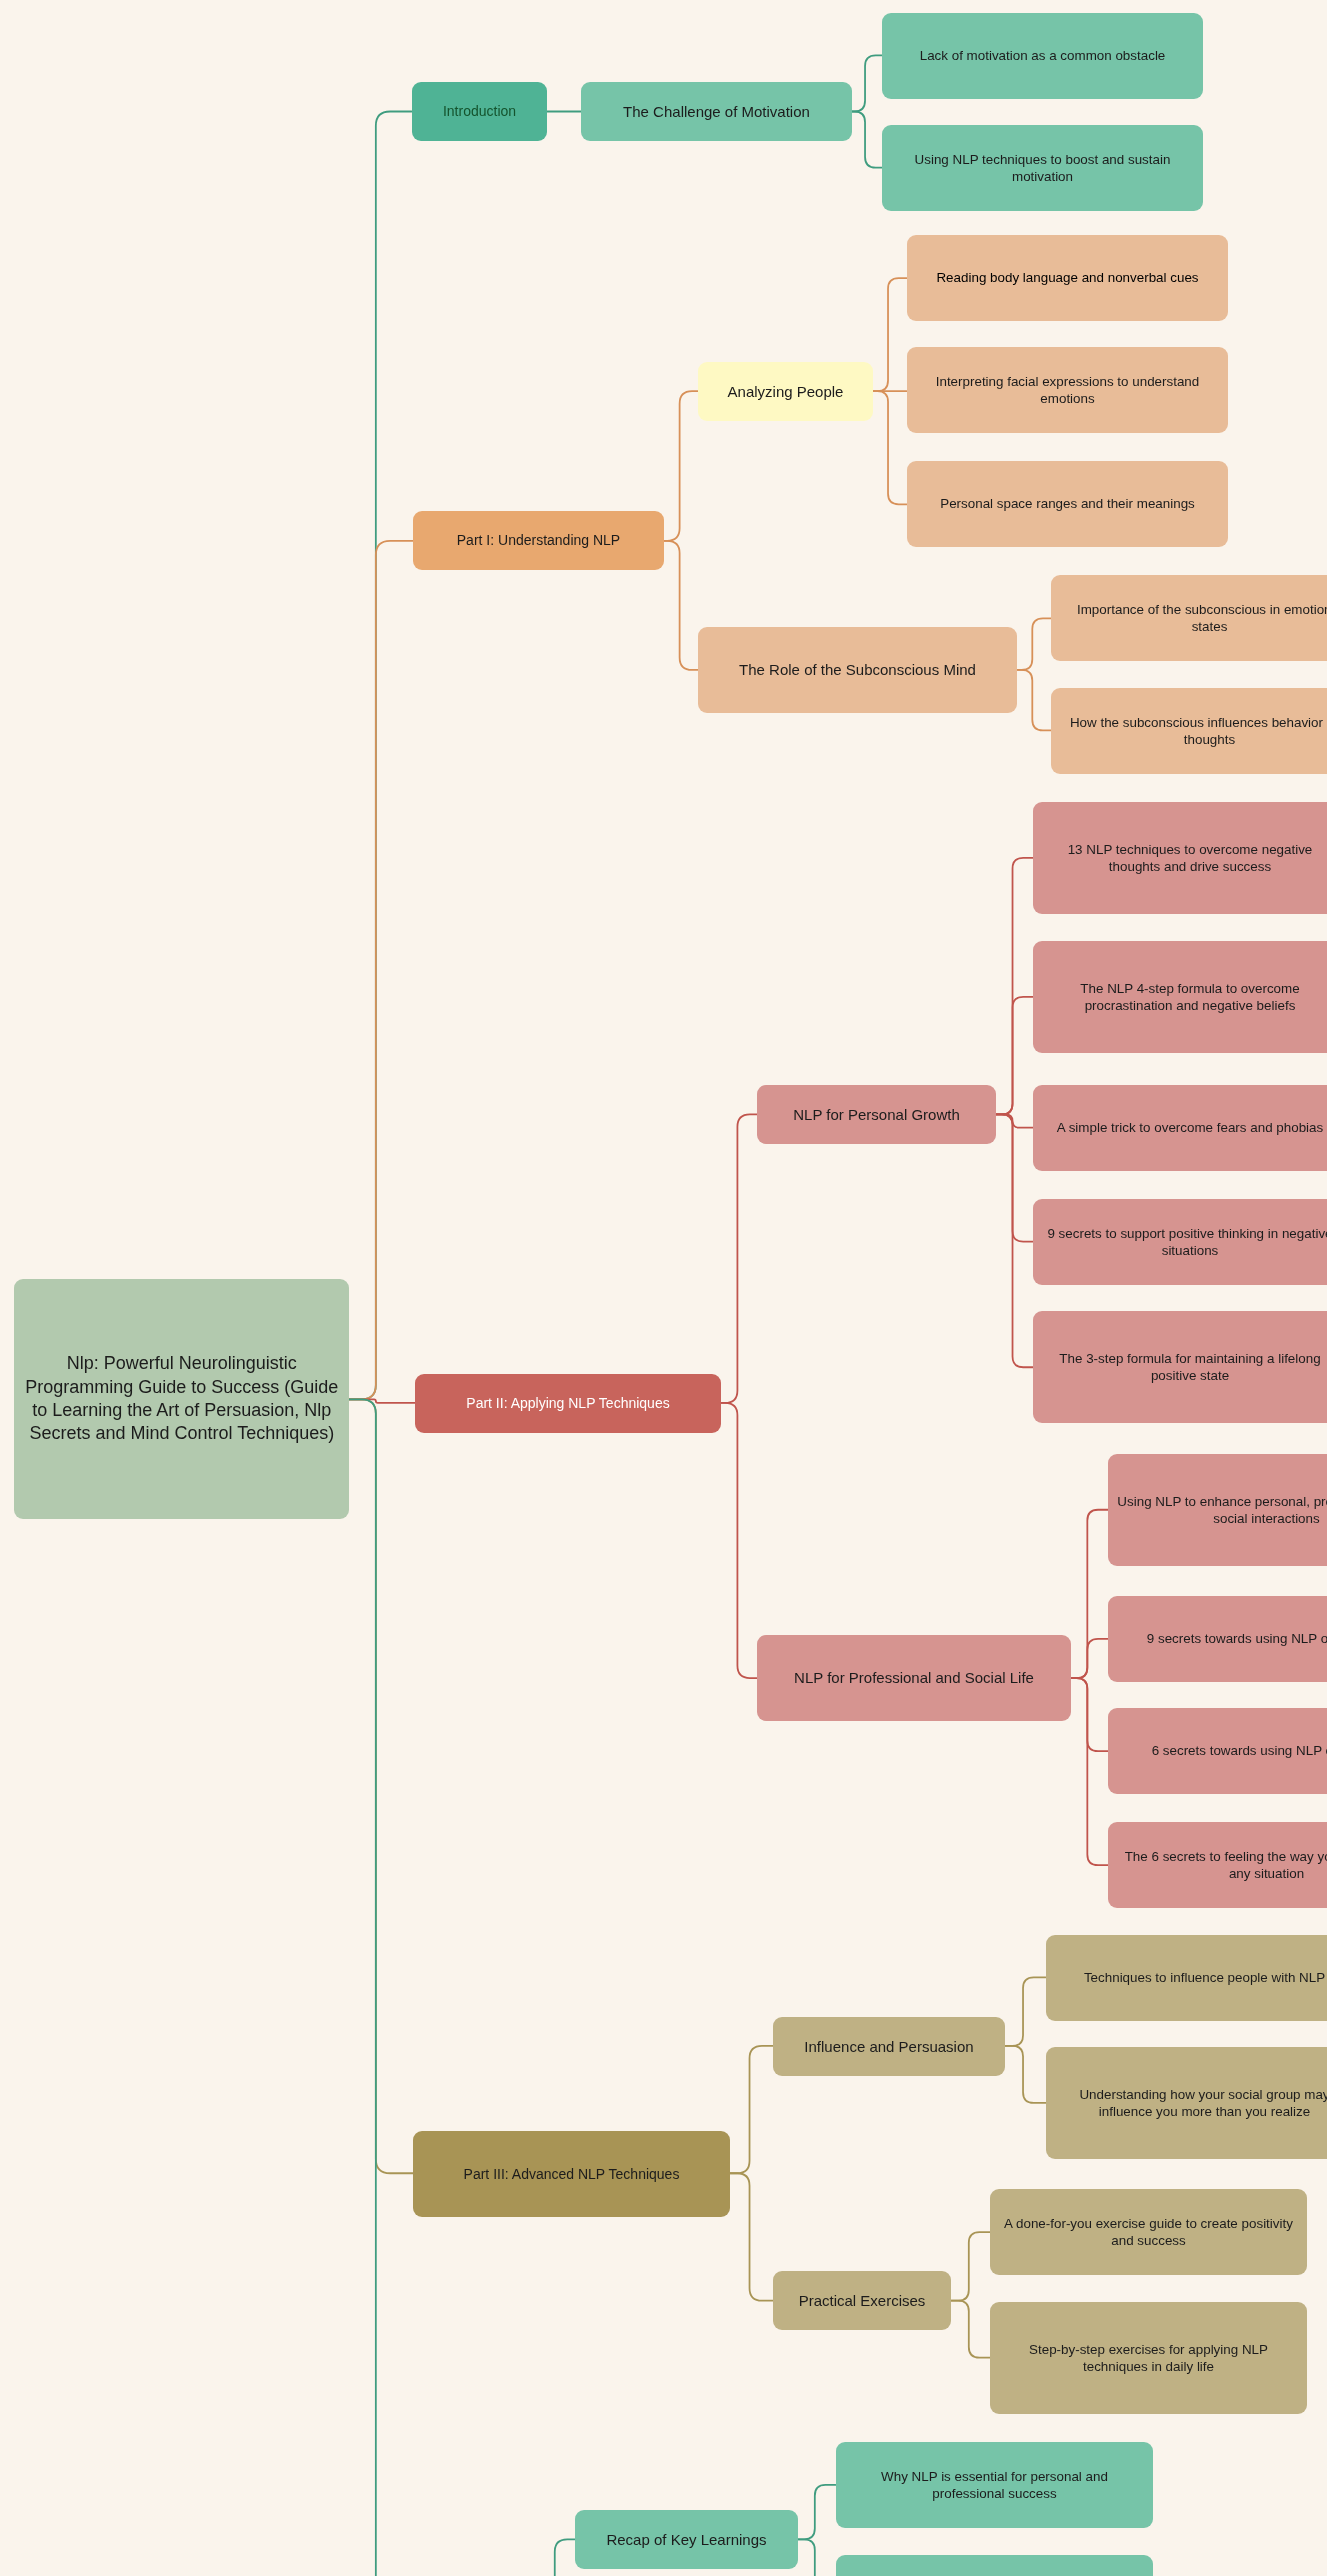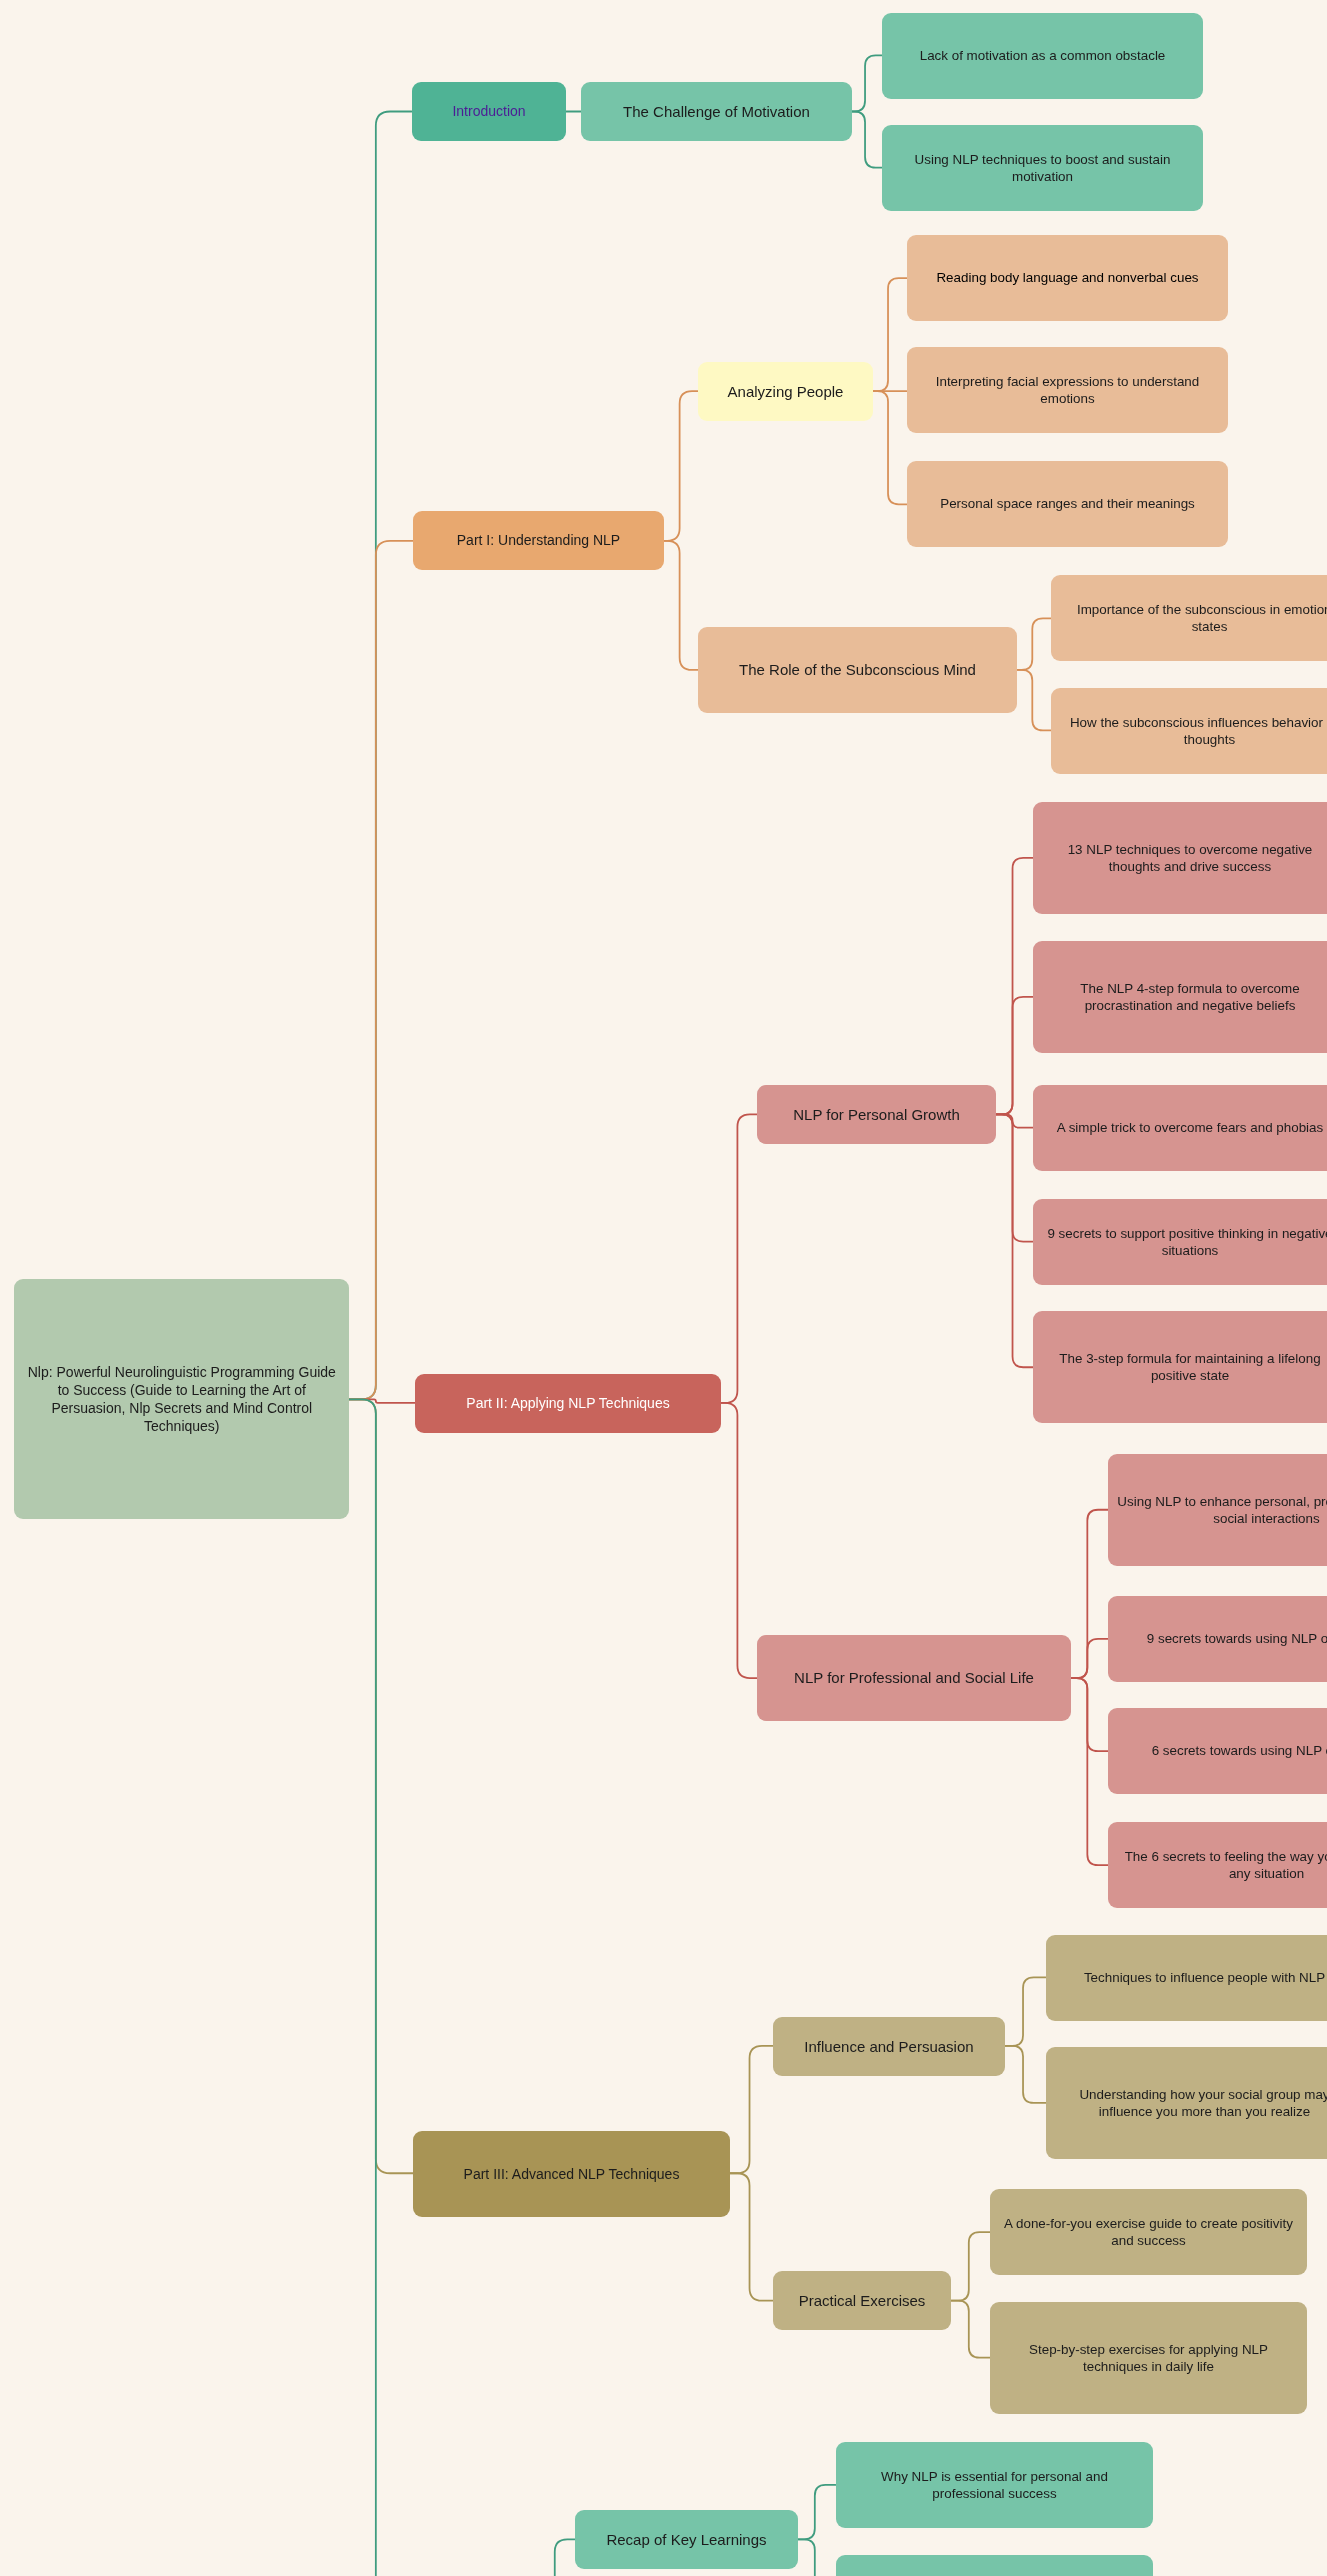--- a/index.html
+++ b/index.html
@@ -19,21 +19,21 @@
     text-align:center;
     border-radius:9px;
     padding:5.3px 9px;
     line-height:1.30;
     color:#1c1c1c;
     white-space:pre-line;
   }
   .lvl1{font-size:14px;}
   .lvl2{font-size:15px;}
   .lvl3{font-size:13.4px;}
-  .rootnode{font-size:14px;}
+  .rootnode{font-size:18px;}
 </style>
 </head>
 <body>
 
 <div id="canvas">
   <svg id="links" viewBox="0 0 1490 2892">
       <path d="M 392 1571
          L 406 1571
          Q 422 1571 422 1555
          L 422 141
@@ -235,21 +235,21 @@
          L 938 2916" fill="none" stroke="#3f9c7f" stroke-width="2" stroke-linecap="round"></path>
       <path d="M 604 2957
          L 608.9 2957
          Q 622.9 2957 622.9 2971
          L 622.9 3045
          Q 622.9 3059 636.9 3059
          L 646 3059" fill="none" stroke="#3f9c7f" stroke-width="2" stroke-linecap="round"></path>
       <path d="M 816 3059 L 858 3059" fill="none" stroke="#3f9c7f" stroke-width="2" stroke-linecap="round"></path>
     </svg>
 <div class="node rootnode" style="background: rgb(178, 201, 174); color: rgb(28, 28, 28); left: 14.3px; top: 1279px; width: 335px; height: 240px;">Nlp: Powerful Neurolinguistic Programming Guide to Success (Guide to Learning the Art of Persuasion, Nlp Secrets and Mind Control Techniques)</div>
-    <div class="node lvl1" style="background: rgb(79, 179, 149); color: #4c1d95; left: 412px; top: 82px; width: 154px; height: 59px;">Introduction</div>
+    <div class="node lvl1" style="background: rgb(79, 179, 149); color: #14532d; left: 412px; top: 82px; width: 135px; height: 59px;">Introduction</div>
     <div class="node lvl2" style="background: rgb(118, 196, 168); color: rgb(28, 28, 28); left: 581px; top: 82px; width: 271px; height: 59px;">The Challenge of Motivation</div>
     <div class="node lvl3" style="background: rgb(118, 196, 168); color: rgb(28, 28, 28); left: 882px; top: 12.5px; width: 321px; height: 86px;">Lack of motivation as a common obstacle</div>
     <div class="node lvl3" style="background: rgb(118, 196, 168); color: rgb(28, 28, 28); left: 882px; top: 125px; width: 321px; height: 86px;">Using NLP techniques to boost and sustain motivation</div>
     <div class="node lvl1" style="background: rgb(232, 168, 111); color: rgb(28, 28, 28); left: 413px; top: 511px; width: 251px; height: 59px;">Part I: Understanding NLP</div>
     <div class="node lvl2" style="background: #fef9c3; color: rgb(28, 28, 28); left: 698px; top: 362px; width: 175px; height: 59px;">Analyzing People</div>
     <div class="node lvl3" style="background: rgb(232, 188, 152); color: #000000; left: 907px; top: 235px; width: 321px; height: 86px;">Reading body language and nonverbal cues</div>
     <div class="node lvl3" style="background: rgb(232, 188, 152); color: rgb(28, 28, 28); left: 907px; top: 461px; width: 321px; height: 86px;">Personal space ranges and their meanings</div>
     <div class="node lvl3" style="background: rgb(232, 188, 152); color: rgb(28, 28, 28); left: 907px; top: 347px; width: 321px; height: 86px;">Interpreting facial expressions to understand emotions</div>
     <div class="node lvl2" style="background: rgb(232, 188, 152); color: rgb(28, 28, 28); left: 698px; top: 627px; width: 319px; height: 86px;">The Role of the Subconscious Mind</div>
     <div class="node lvl3" style="background: rgb(232, 188, 152); color: rgb(28, 28, 28); left: 1051px; top: 575px; width: 317px; height: 86px;">Importance of the subconscious in emotional states</div>

